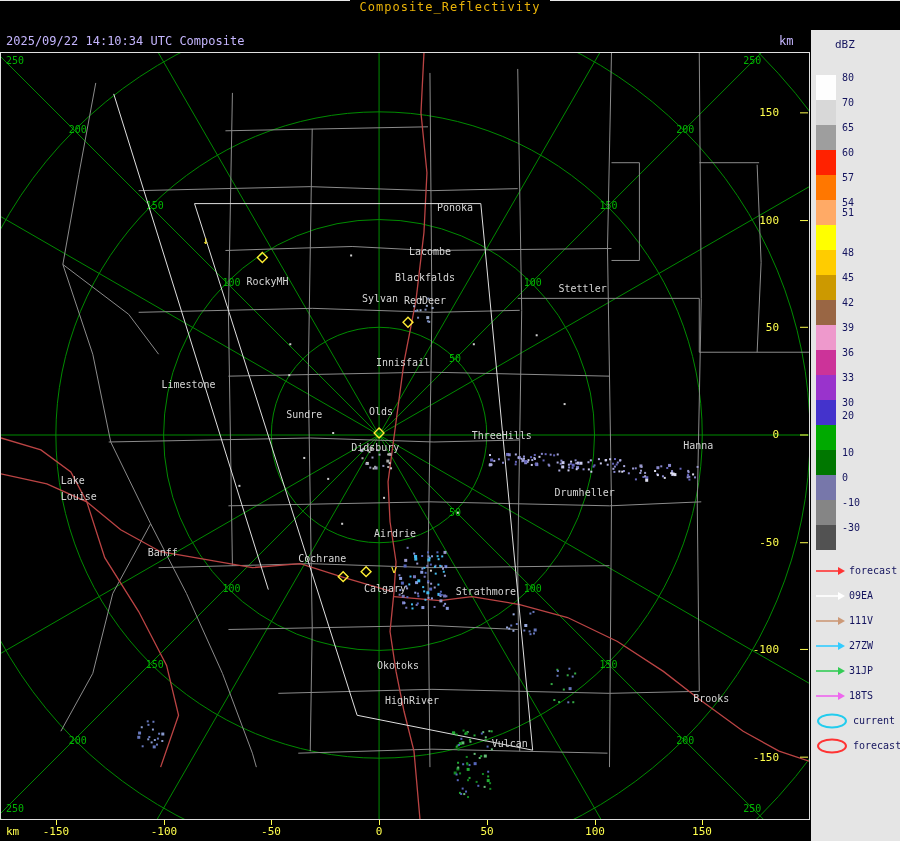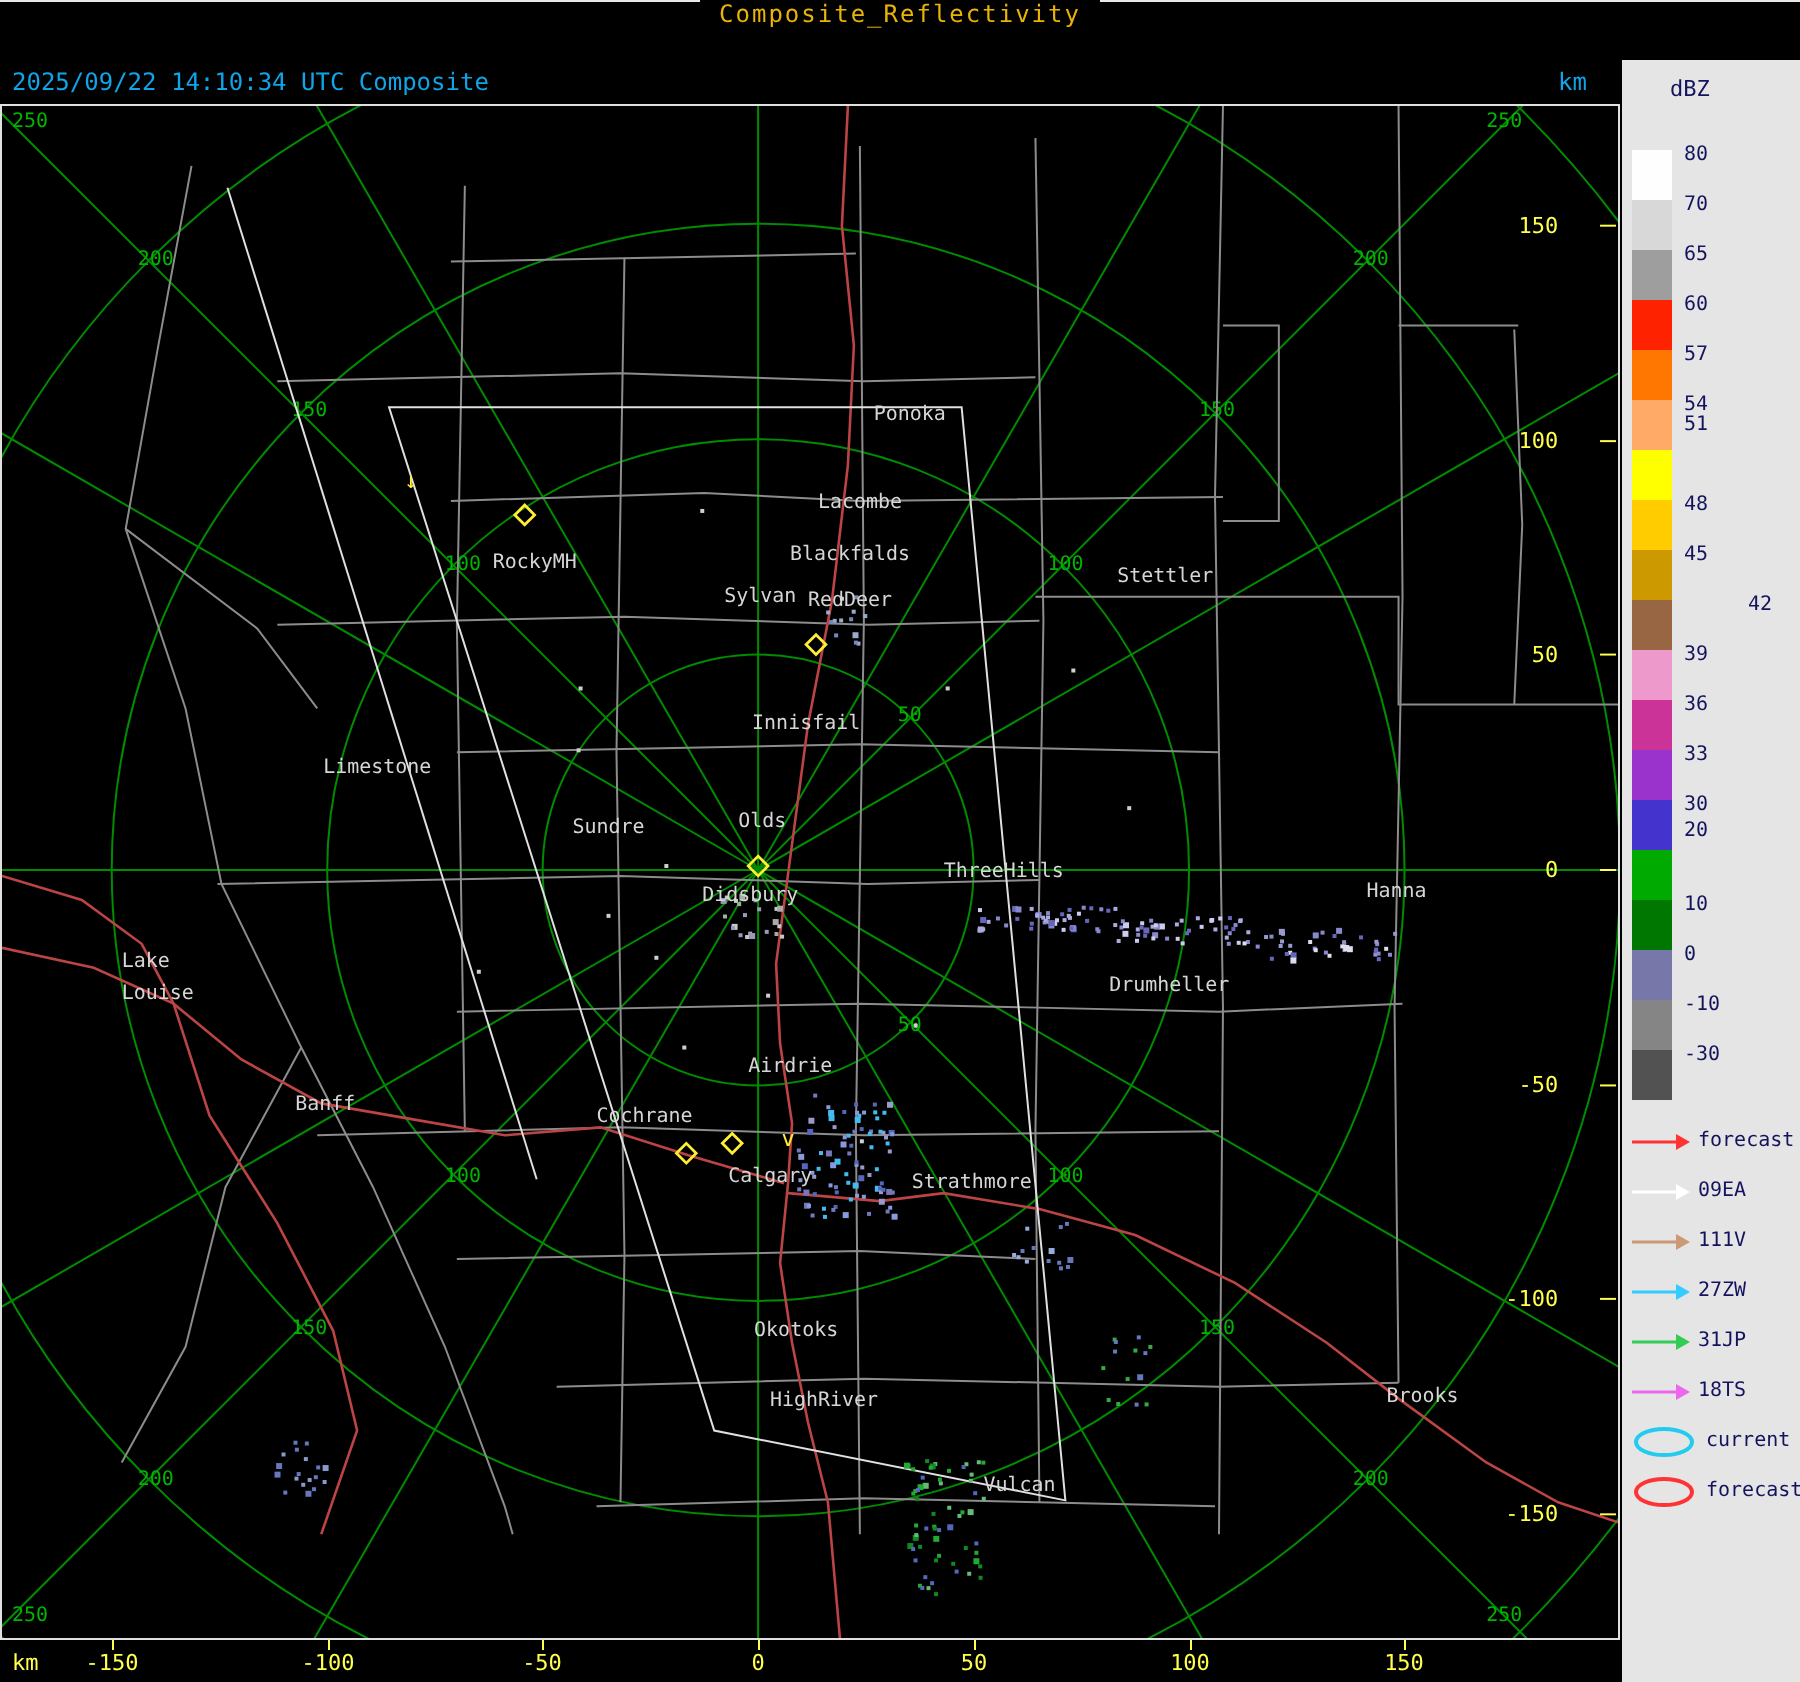--- a/index.html
+++ b/index.html
@@ -3,21 +3,21 @@
 <meta charset="utf-8">
 <style>
   html,body{margin:0;padding:0;background:#000;}
   body{width:900px;height:841px;position:relative;overflow:hidden;
        font-family:"DejaVu Sans Mono","Liberation Mono",monospace;}
   
   #title-bar{position:absolute;left:0;top:0;width:900px;height:28px;
     display:flex;color:#eab308;font-size:12px;letter-spacing:1px;}
   .rule{height:1px;background:#e8e8e8;flex:1;}
   #title-text{padding:0 10px;white-space:nowrap;}
-  #sub-bar{position:absolute;left:0;top:28px;width:698px;height:24px;color:#0ea5e9;font-size:12px;}
+  #sub-bar{position:absolute;left:0;top:28px;width:698px;height:24px;color:#c4b5fd;font-size:12px;}
   #timestamp{position:absolute;left:6px;top:6px;white-space:nowrap;}
   #unit-top{position:absolute;left:779px;top:6px;}
   
   #map{position:absolute;left:0;top:52px;width:810px;height:768px;
        border:1px solid #e0e0e0;box-sizing:border-box;background:#000;}
   #map-svg{position:absolute;left:0;top:0;width:808px;height:766px;}
   #map-svg text{font-family:"DejaVu Sans Mono","Liberation Mono",monospace;}
   
   #x-axis{position:absolute;left:0;top:820px;width:810px;height:21px;background:#000;
           color:#ffff4d;font-size:11px;}
@@ -594,21 +594,21 @@
     <div class="cb-label" style="top: 142px;">57</div>
     <div class="cb-band" style="top: 170px; background: rgb(255, 170, 102);"></div>
     <div class="cb-label" style="top: 167px;">54</div>
     <div class="cb-band" style="top: 195px; background: rgb(255, 255, 0);"></div>
     <div class="cb-label" style="top: 177px;">51</div>
     <div class="cb-band" style="top: 220px; background: rgb(255, 204, 0);"></div>
     <div class="cb-label" style="top: 217px;">48</div>
     <div class="cb-band" style="top: 245px; background: rgb(204, 153, 0);"></div>
     <div class="cb-label" style="top: 242px;">45</div>
     <div class="cb-band" style="top: 270px; background: rgb(153, 102, 68);"></div>
-    <div class="cb-label" style="top: 267px; margin-left: 32px;">42</div>
+    <div class="cb-label" style="top: 267px;">42</div>
     <div class="cb-band" style="top: 295px; background: rgb(238, 153, 204);"></div>
     <div class="cb-label" style="top: 292px;">39</div>
     <div class="cb-band" style="top: 320px; background: rgb(204, 51, 153);"></div>
     <div class="cb-label" style="top: 317px;">36</div>
     <div class="cb-band" style="top: 345px; background: rgb(153, 51, 204);"></div>
     <div class="cb-label" style="top: 342px;">33</div>
     <div class="cb-band" style="top: 370px; background: rgb(68, 51, 204);"></div>
     <div class="cb-label" style="top: 367px;">30</div>
     <div class="cb-band" style="top: 395px; background: rgb(0, 170, 0);"></div>
     <div class="cb-label" style="top: 380px;">20</div>

